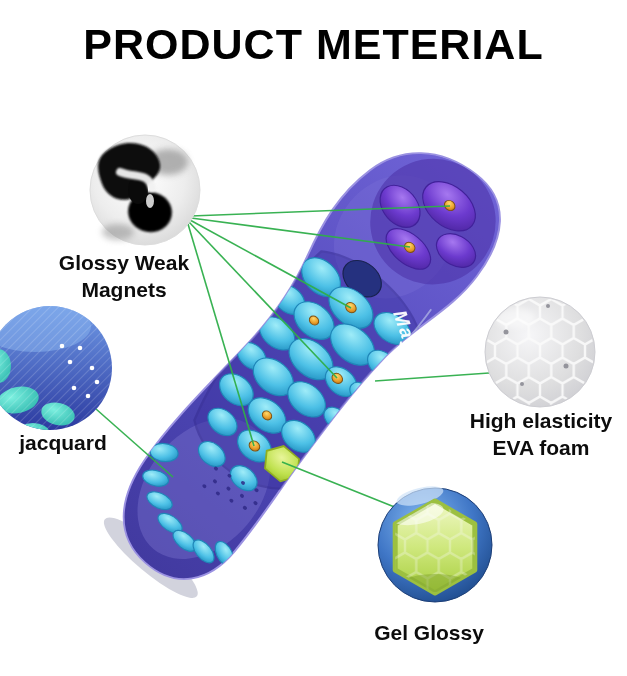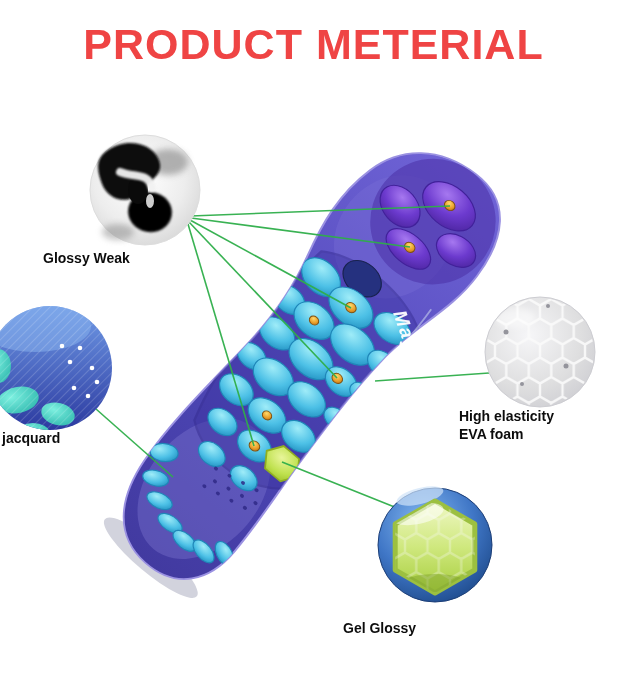--- a/index.html
+++ b/index.html
@@ -1,21 +1,21 @@
 <!DOCTYPE html>
 <html><head>
 <meta charset="utf-8">
 <style>
   html,body{margin:0;padding:0;background:#ffffff;}
   .stage{position:relative;width:627px;height:676px;background:#ffffff;overflow:hidden;
          font-family:"Liberation Sans",sans-serif;}
   .stage svg{position:absolute;left:0;top:0;}
   .title{position:absolute;top:20px;left:0;width:100%;text-align:center;
-         font-size:43px;font-weight:800;color:#ef4444;letter-spacing:1px;}
-  .label{position:absolute;font-size:14px;font-weight:700;
+         font-size:43px;font-weight:800;color:#000000;letter-spacing:1px;}
+  .label{position:absolute;text-align:center;font-size:21px;font-weight:700;
          color:#0c0c0c;line-height:1.28;}
   #label-magnets{left:43px;top:250px;width:162px;}
   #label-knitted{left:2px;top:430px;width:122px;}
   #label-eva{left:459px;top:408px;width:164px;}
   #label-gel{left:343px;top:620px;width:172px;}
 </style>
 </head>
 <body>
 
 <div class="stage">
@@ -262,20 +262,21 @@
         <ellipse cx="435" cy="583" rx="32" ry="9" fill="#7da02a" opacity="0.45"></ellipse>
         <ellipse cx="418" cy="514" rx="26" ry="10" fill="#ffffff" opacity="0.55" transform="rotate(-12 418 514)"></ellipse>
       </g>
     </g>
   </svg>
 
   <div class="title">PRODUCT METERIAL</div>
 
   <div class="label" id="label-magnets">
     <div>Glossy Weak</div>
+    <div>Magnets</div>
   </div>
 
   <div class="label" id="label-knitted">
     <div>jacquard</div>
   </div>
 
   <div class="label" id="label-eva">
     <div>High elasticity</div>
     <div>EVA foam</div>
   </div>

